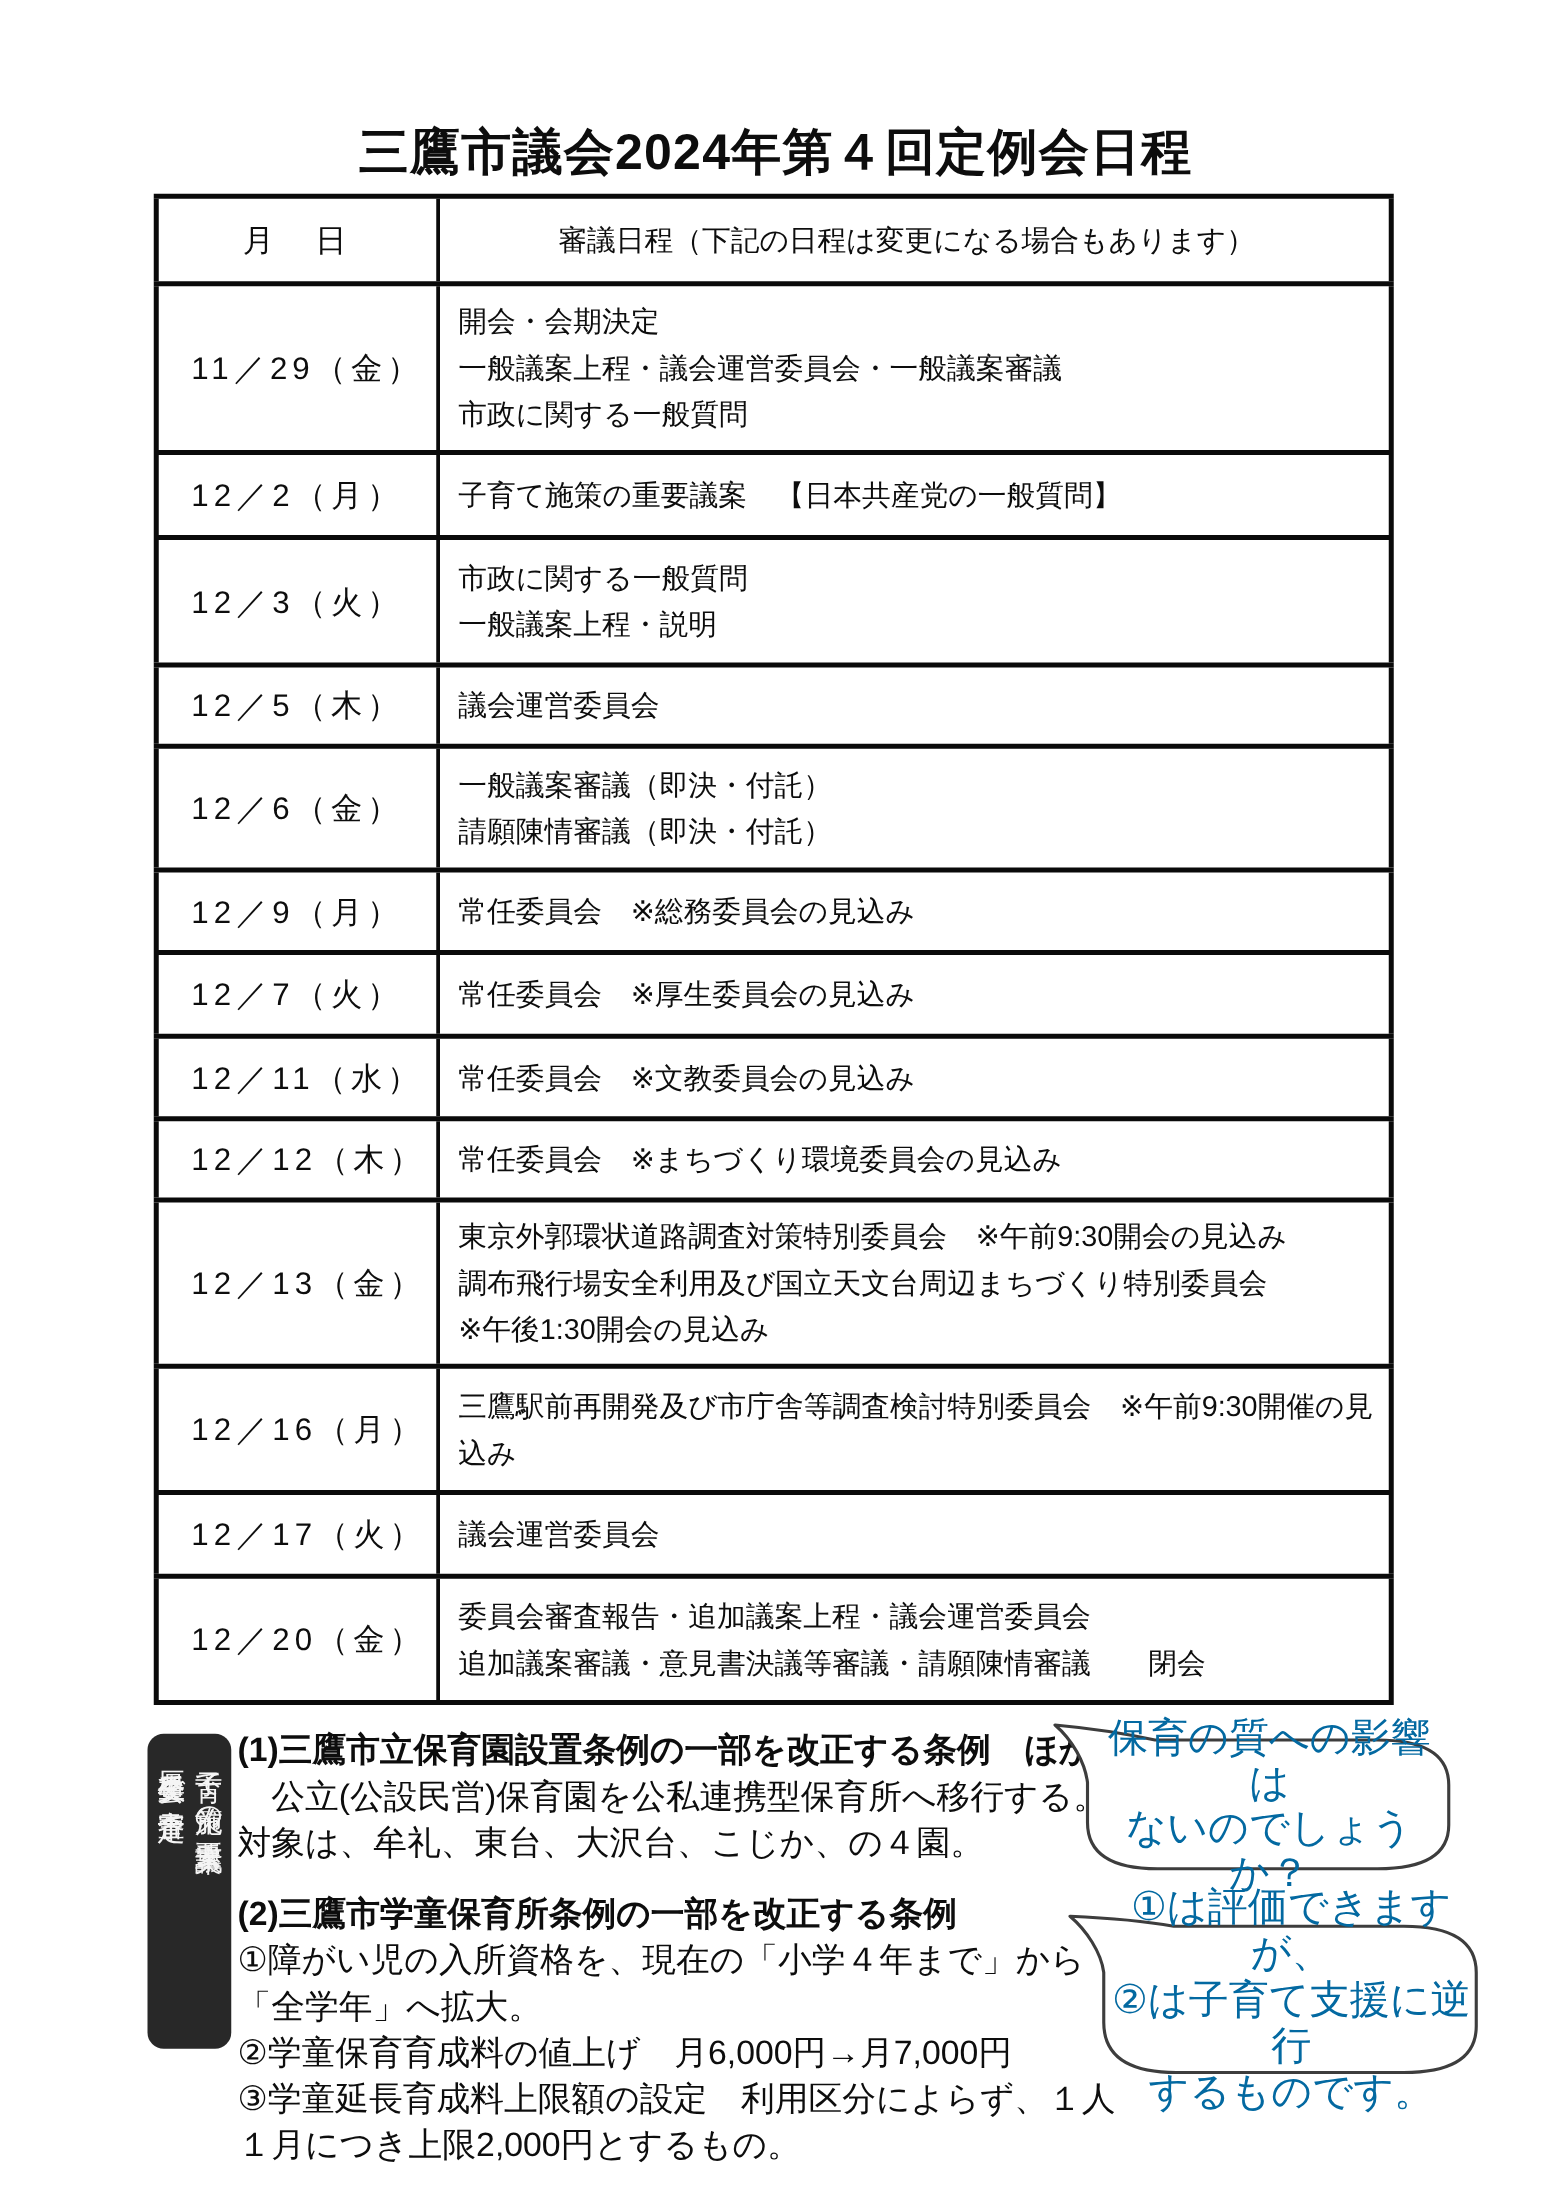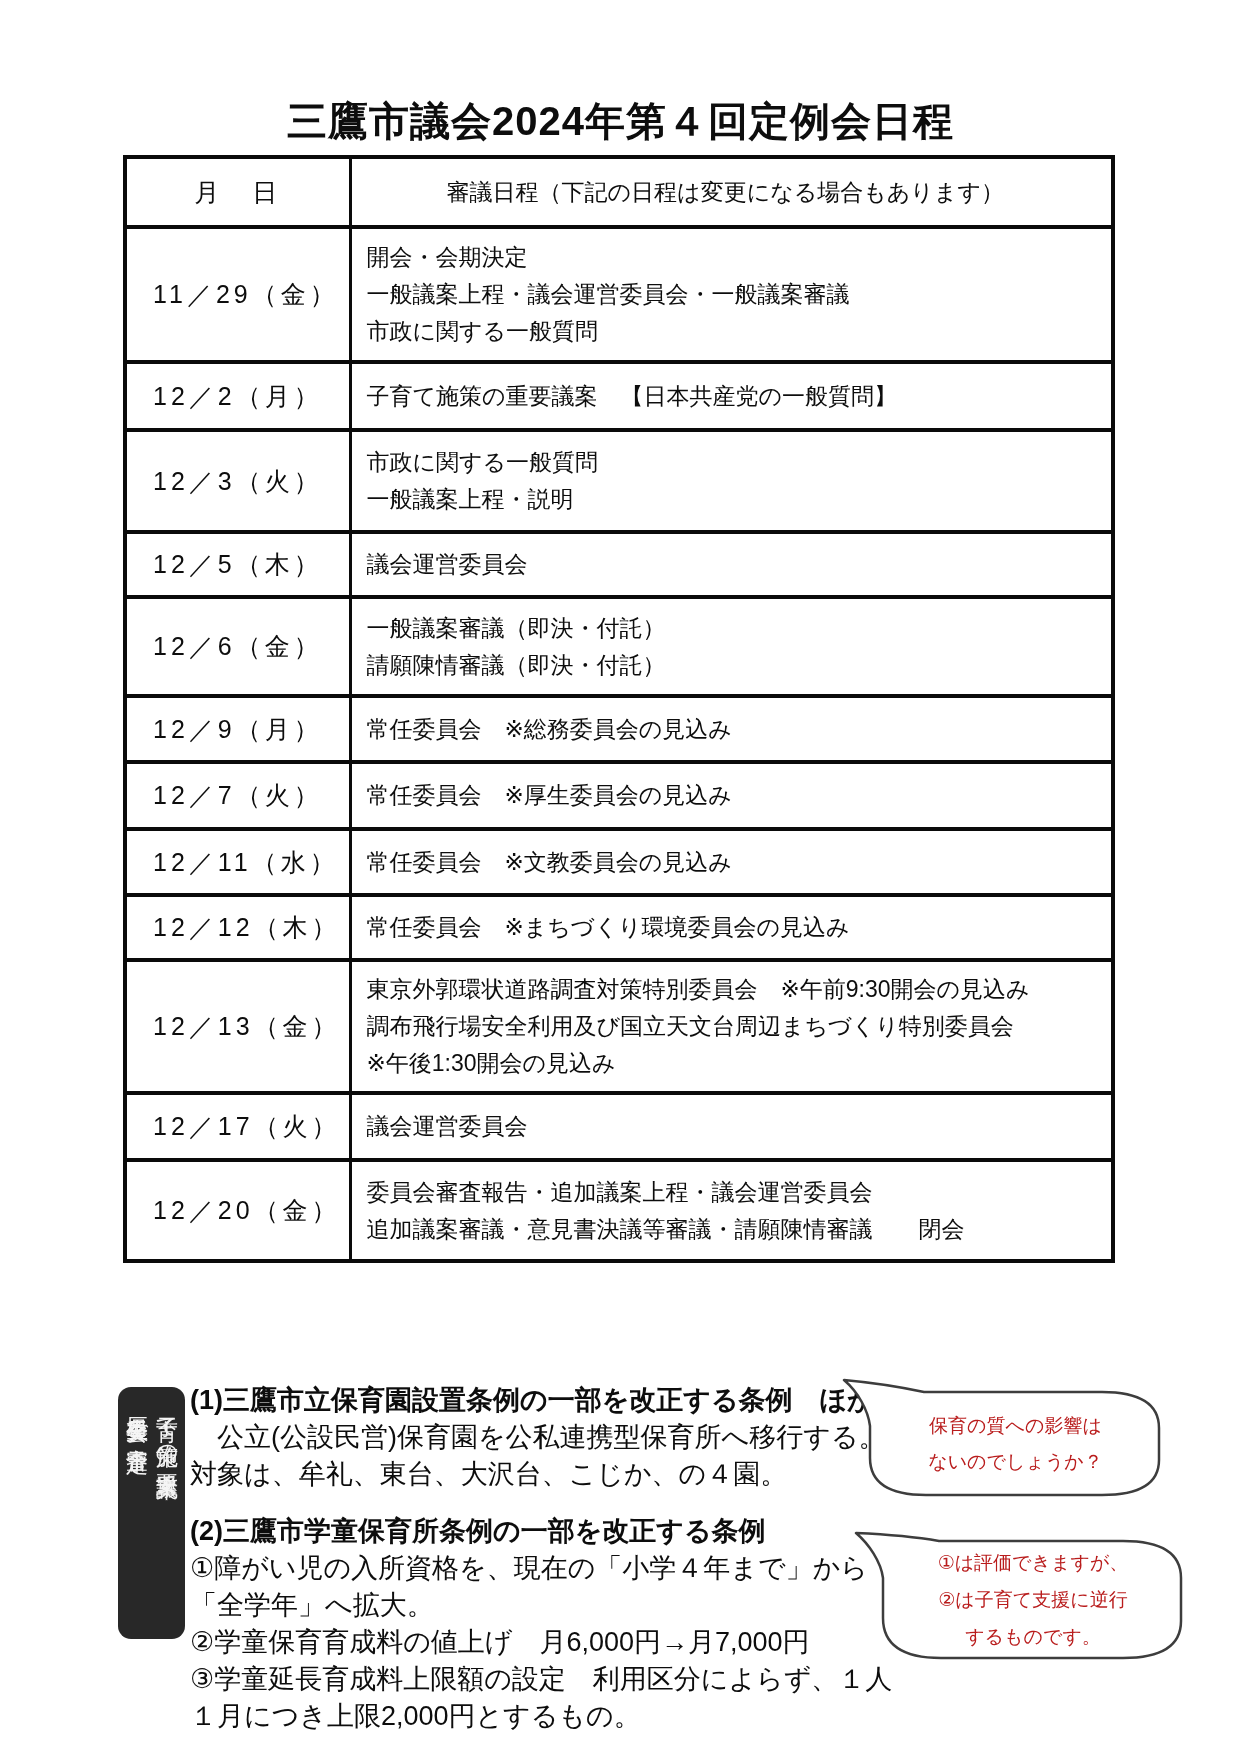--- a/index.html
+++ b/index.html
@@ -107,23 +107,23 @@
 
   
   .bubble { position: absolute; }
   .bubble svg { position: absolute; left: 0; top: 0; }
   .bubble-text {
     position: absolute;
     display: flex;
     align-items: center;
     justify-content: center;
     text-align: center;
-    font-size: 19px;
+    font-size: 32px;
     line-height: 36px;
-    color: #b91c1c;
+    color: #0369a1;
     white-space: pre-line;
   }
   .bubble1 { left: 840px; top: 1376px; width: 325px; height: 128px; }
   .bubble1 .bubble-text { left: 32px; top: 16px; width: 287px; height: 103px; }
   .bubble2 { left: 853px; top: 1526px; width: 335px; height: 140px; }
   .bubble2 .bubble-text { left: 32px; top: 15px; width: 296px; height: 117px; line-height: 37px; }
 </style>
 </head>
 <body>
 
@@ -179,20 +179,24 @@
     </tr>
     <tr style="height:65px">
       <td class="c-date">12／12（木）</td>
       <td class="c-agenda">常任委員会　※まちづくり環境委員会の見込み</td>
     </tr>
     <tr style="height:133px">
       <td class="c-date">12／13（金）</td>
       <td class="c-agenda">東京外郭環状道路調査対策特別委員会　※午前9:30開会の見込み
 調布飛行場安全利用及び国立天文台周辺まちづくり特別委員会
 ※午後1:30開会の見込み</td>
+    </tr>
+    <tr style="height:101px">
+      <td class="c-date">12／16（月）</td>
+      <td class="c-agenda" style="white-space:normal">三鷹駅前再開発及び市庁舎等調査検討特別委員会　※午前9:30開催の見込み</td>
     </tr>
     <tr style="height:67px">
       <td class="c-date">12／17（火）</td>
       <td class="c-agenda">議会運営委員会</td>
     </tr>
     <tr style="height:101px">
       <td class="c-date">12／20（金）</td>
       <td class="c-agenda">委員会審査報告・追加議案上程・議会運営委員会
 追加議案審議・意見書決議等審議・請願陳情審議　　閉会</td>
     </tr>

